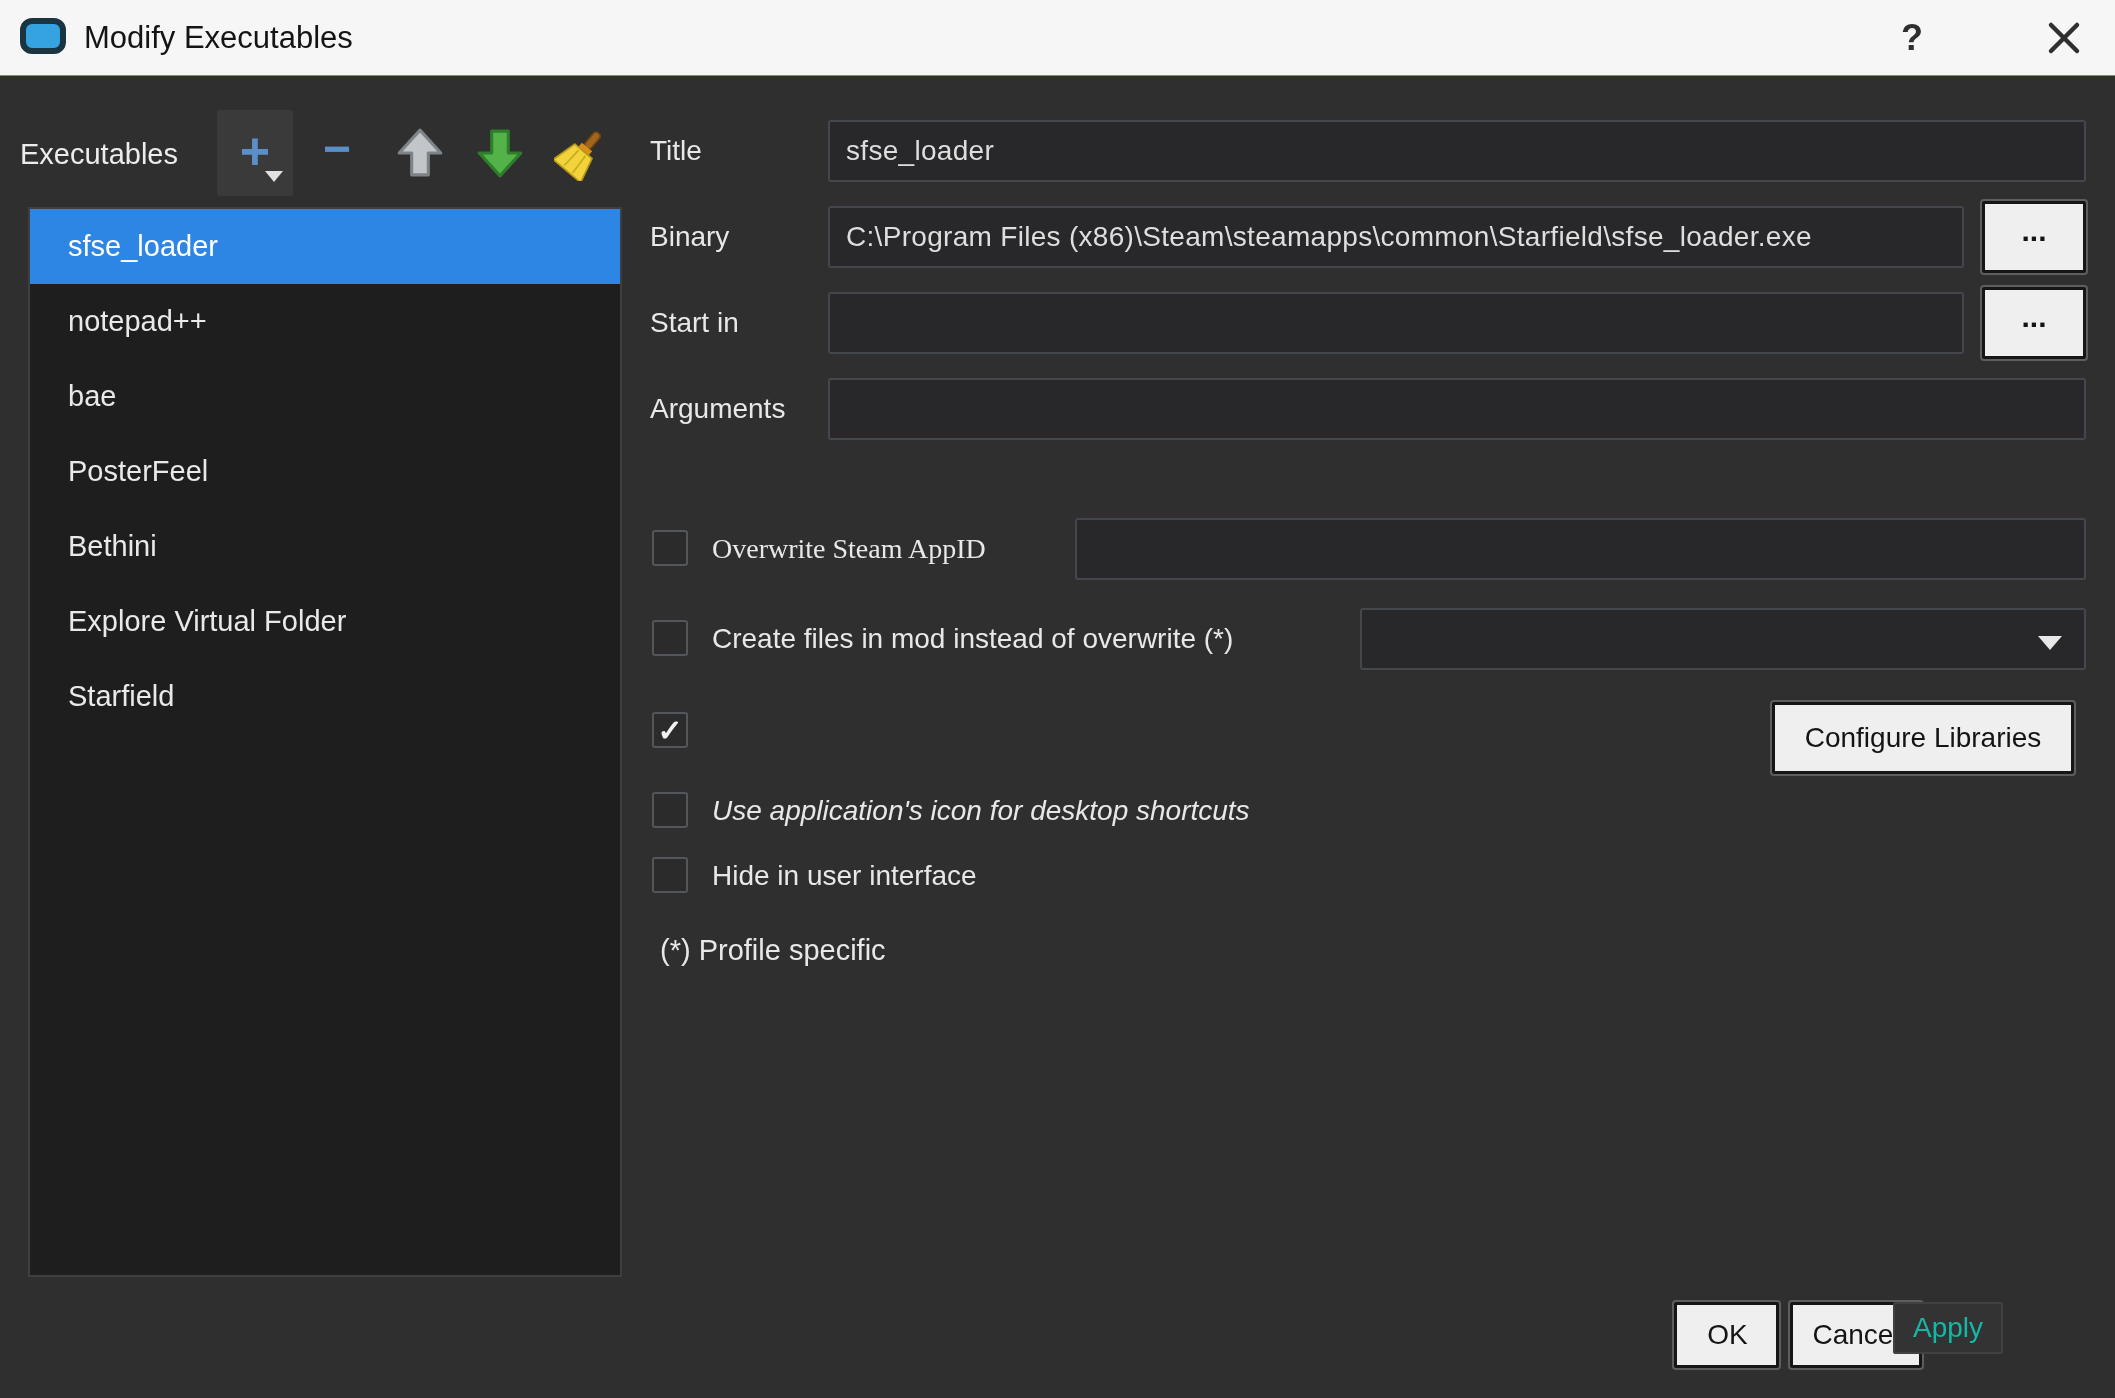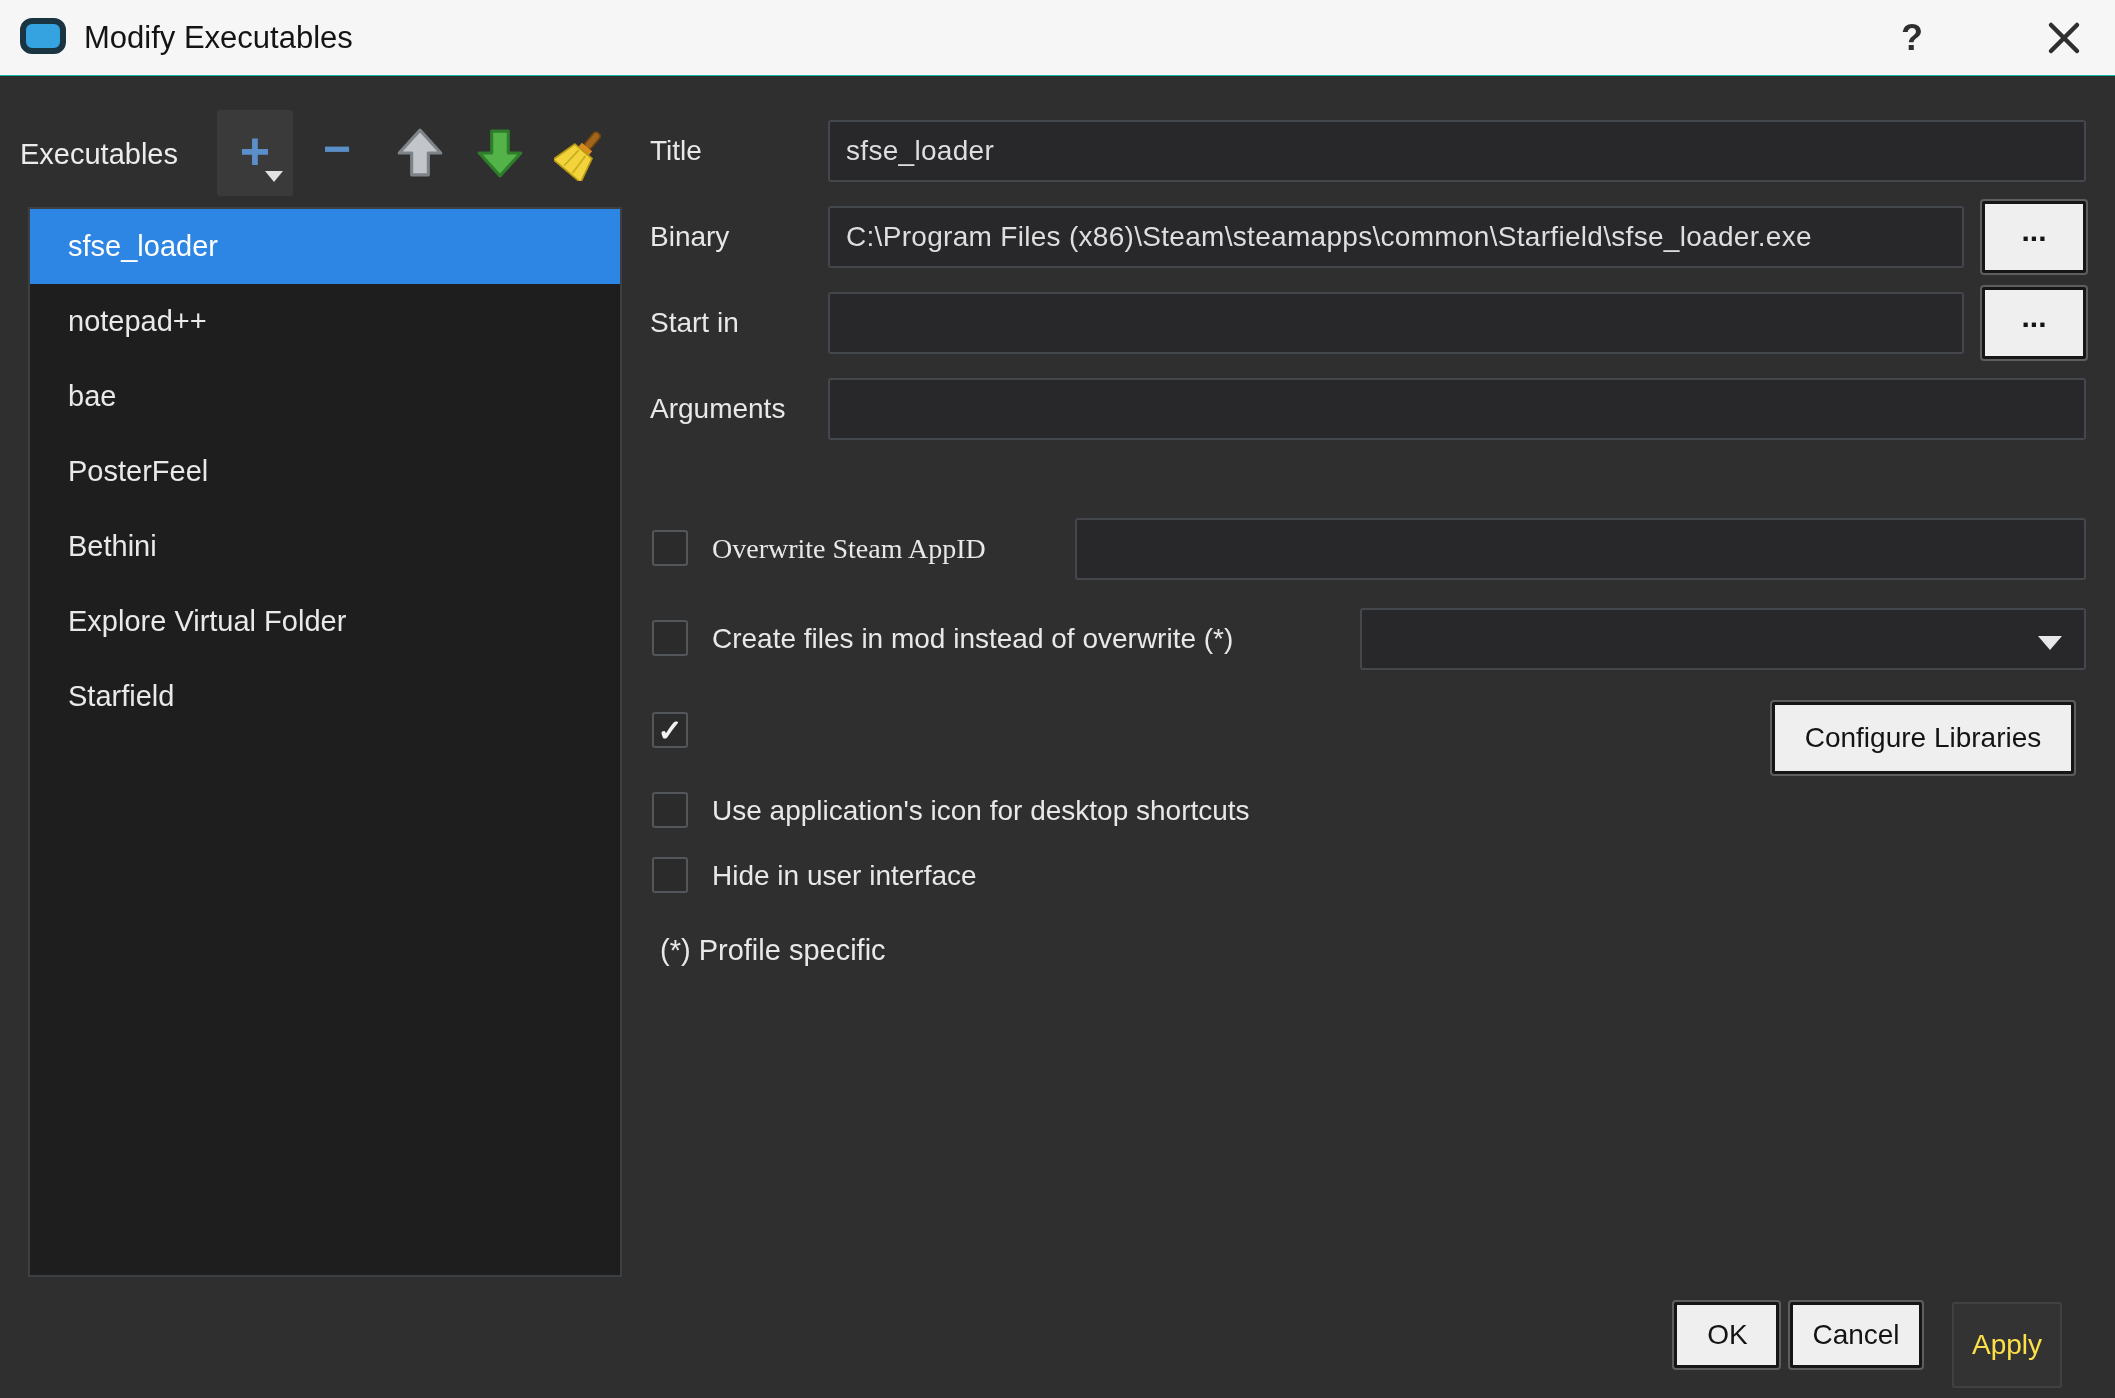--- a/index.html
+++ b/index.html
@@ -33,21 +33,21 @@
   .chk{position:absolute;width:36px;height:36px;background:#2b2b2b;border:2px solid #53565a;border-radius:3px;color:#f2f2f2;font-size:30px;font-weight:700;display:flex;align-items:center;justify-content:center;}
   .chk-label{position:absolute;height:56px;line-height:56px;font-size:28px;color:#e8e8e8;white-space:nowrap;}
   .combo{position:absolute;height:62px;background:#28282b;border:2px solid #44474b;border-radius:3px;}
   .combo-arrow{position:absolute;right:22px;top:26px;width:0;height:0;border-left:12px solid transparent;border-right:12px solid transparent;border-top:14px solid #e8e8e8;}
   .light-btn{background:#efefef;color:#141414;font-size:28px;border:3px solid #161616;box-shadow:0 0 0 2px #5e5e5e;border-radius:2px;display:flex;align-items:center;justify-content:center;}
   .note{position:absolute;left:660px;top:925px;height:50px;line-height:50px;font-size:29px;color:#e8e8e8;}
 
   
   .btn-ok{position:absolute;left:1674px;top:1302px;width:105px;height:66px;padding-left:8px;}
   .btn-cancel{position:absolute;left:1790px;top:1302px;width:132px;height:66px;}
-  .btn-apply{position:absolute;left:1952px;top:1302px;width:110px;height:86px;background:#333333;color:#fde047;font-size:28px;border:2px solid #414141;border-radius:2px;display:flex;align-items:center;justify-content:center;}
+  .btn-apply{position:absolute;left:1893px;top:1302px;width:110px;height:52px;background:#333333;color:#14b8a6;font-size:28px;border:2px solid #414141;border-radius:2px;display:flex;align-items:center;justify-content:center;}
 </style>
 </head>
 <body>
 
 <div class="window">
 
   <div class="titlebar">
     <span class="app-icon"></span>
     <span class="win-title">Modify Executables</span>
     <button class="tb-btn tb-help">?</button>
@@ -120,21 +120,21 @@
   <span class="chk-label" style="left:712px;top:611px;">Create files in mod instead of overwrite (*)</span>
   <div class="combo" style="left:1360px;top:608px;width:726px;">
     <span class="combo-arrow"></span>
     <span></span>
   </div>
 
   <span class="chk checked" style="left:652px;top:712px;">✓</span>
   <button class="light-btn" style="position:absolute;left:1772px;top:702px;width:302px;height:72px;">Configure Libraries</button>
 
   <span class="chk" style="left:652px;top:792px;"></span>
-  <span class="chk-label" style="left:712px;top:783px;">Use application's icon for desktop shortcuts</span>
+  <span class="chk-label" style="left:712px;top:783px;font-style:italic;">Use application's icon for desktop shortcuts</span>
 
   <span class="chk" style="left:652px;top:857px;"></span>
   <span class="chk-label" style="left:712px;top:848px;">Hide in user interface</span>
 
   <span class="note">(*) Profile specific</span>
 
   <button class="light-btn btn-ok">OK</button>
   <button class="light-btn btn-cancel">Cancel</button>
   <button class="btn-apply">Apply</button>
 

